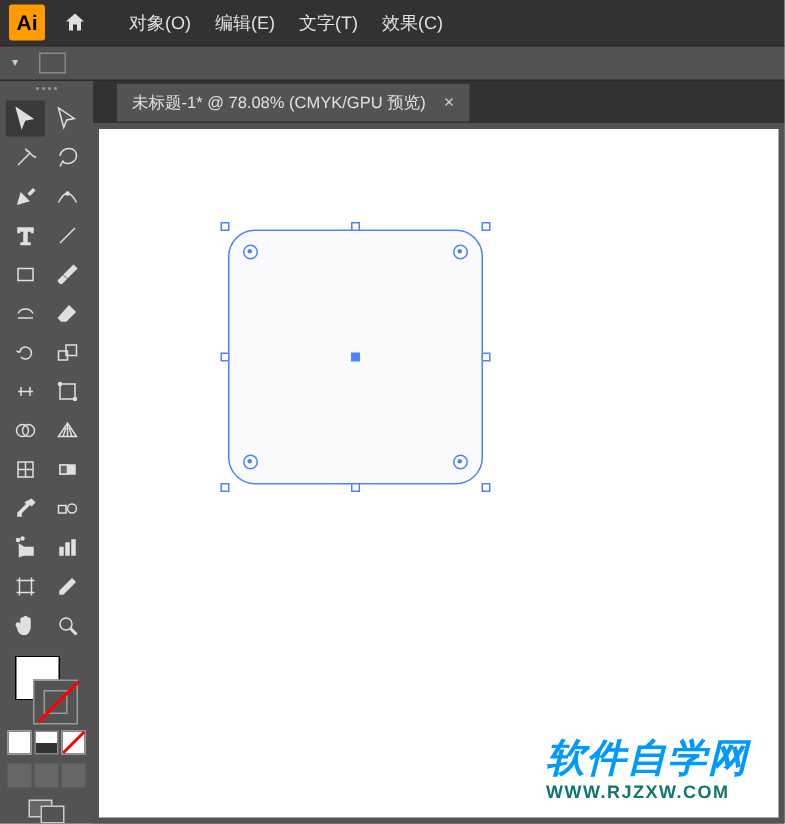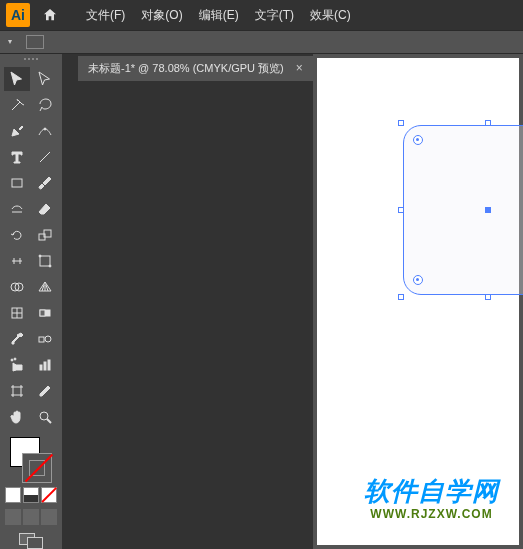--- a/index.html
+++ b/index.html
@@ -1,19 +1,19 @@
 <!DOCTYPE html>
 <html><head>
   <meta charset="utf-8">
   <style>
     * { margin: 0; padding: 0; box-sizing: border-box; }
     body { width: 523px; height: 549px; background: #323232; font-family: "Microsoft YaHei", sans-serif; overflow: hidden; position: relative; }
     
     .top-bar { height: 30px; background: #323232; display: flex; align-items: center; padding-left: 6px; }
-    .ai-logo { width: 24px; height: 24px; background: #ff9a00; color: #0c4a6e; font-weight: bold; font-size: 14px; display: flex; align-items: center; justify-content: center; border-radius: 2px; }
+    .ai-logo { width: 24px; height: 24px; background: #ff9a00; color: #000000; font-weight: bold; font-size: 14px; display: flex; align-items: center; justify-content: center; border-radius: 2px; }
     .home-icon { margin-left: 12px; color: #e0e0e0; font-size: 14px; display: flex; align-items: center; }
     .menu-bar { flex: 1; display: flex; margin-left: 20px; }
     .menu-item { color: #e0e0e0; font-size: 12px; padding: 0 8px; cursor: pointer; }
     
     .control-bar { height: 24px; background: #535353; border-top: 1px solid #2a2a2a; border-bottom: 1px solid #2a2a2a; display: flex; align-items: center; padding-left: 8px; }
     .control-dropdown { width: 10px; height: 10px; color: #ccc; font-size: 8px; }
     .control-item { width: 18px; height: 14px; border: 1px solid #888; margin-left: 8px; }
     
     .main-area { display: flex; height: 495px; }
     
@@ -39,21 +39,21 @@
     .swap-box.red::after { content: ''; position: absolute; width: 20px; height: 1.5px; background: red; transform: rotate(-45deg); top: 6px; left: -3px; }
     
     .mode-section { display: flex; gap: 2px; margin-top: 6px; }
     .mode-box { width: 16px; height: 16px; background: #666; }
     
     .overlap-icon { margin-top: 8px; width: 24px; height: 18px; position: relative; }
     .overlap-icon::before, .overlap-icon::after { content: ''; position: absolute; width: 14px; height: 10px; border: 1px solid #ccc; }
     .overlap-icon::before { top: 0; left: 0; background: #666; }
     .overlap-icon::after { bottom: 0; right: 0; background: #535353; }
     
-    .workspace { flex: 1; display: flex; flex-direction: row; background: #323232; }
+    .workspace { flex: 1; display: flex; flex-direction: column; background: #323232; }
     .tab-bar { height: 28px; background: #323232; display: flex; align-items: center; padding-left: 16px; }
     .doc-tab { background: #535353; color: #e0e0e0; font-size: 11px; padding: 5px 10px; display: flex; align-items: center; gap: 8px; }
     .close-x { color: #ccc; font-size: 12px; cursor: pointer; margin-left: 4px; }
     
     .canvas-container { flex: 1; background: #535353; padding: 4px; }
     .canvas { width: 100%; height: 100%; background: #fff; position: relative; }
     
     .shape-container { position: absolute; top: 67px; left: 86px; width: 170px; height: 170px; }
     .selection-box { position: absolute; inset: -2px; }
     .sel-handle { position: absolute; width: 6px; height: 6px; background: #fff; border: 1px solid #4f80ff; }
@@ -69,36 +69,35 @@
     
     .rounded-shape { position: absolute; inset: 0; border: 1px solid #4f80ff; border-radius: 18px; background: rgba(240,240,250,0.3); }
     
     .corner-widget { position: absolute; width: 10px; height: 10px; border: 1.5px solid #4f80ff; border-radius: 50%; background: #fff; }
     .corner-widget::after { content: ''; position: absolute; top: 2px; left: 2px; width: 3px; height: 3px; background: #4f80ff; border-radius: 50%; }
     .cw-tl { top: 10px; left: 10px; }
     .cw-tr { top: 10px; right: 10px; }
     .cw-bl { bottom: 10px; left: 10px; }
     .cw-br { bottom: 10px; right: 10px; }
     
-    .watermark { position: absolute; bottom: 24px; right: 20px; text-align: center; }
+    .watermark { position: absolute; bottom: 10px; right: 20px; text-align: left; }
     .wm-main { color: #0099ff; font-size: 26px; font-weight: bold; font-style: italic; letter-spacing: 1px; }
-    .wm-sub { color: #4d7c0f; font-size: 12px; font-weight: bold; letter-spacing: 1px; margin-top: -2px; }
+    .wm-sub { color: #0f766e; font-size: 12px; font-weight: bold; letter-spacing: 1px; margin-top: -2px; }
   </style>
 </head>
 <body>
 
 <div class="top-bar">
   <div class="ai-logo">Ai</div>
   <div class="home-icon">
     <svg viewBox="0 0 24 24" width="16" height="16">
         <path fill="#e0e0e0" d="M12 3l9 8h-3v9h-4v-6h-4v6H6v-9H3z"></path>
       </svg>
   </div>
   <div class="menu-bar">
-    <div class="menu-item">文件(F)</div>
     <div class="menu-item">对象(O)</div>
     <div class="menu-item">编辑(E)</div>
     <div class="menu-item">文字(T)</div>
     <div class="menu-item">效果(C)</div>
   </div>
 </div>
 
 <div class="control-bar">
   <span class="control-dropdown">▾</span>
   <div class="control-item"></div>

